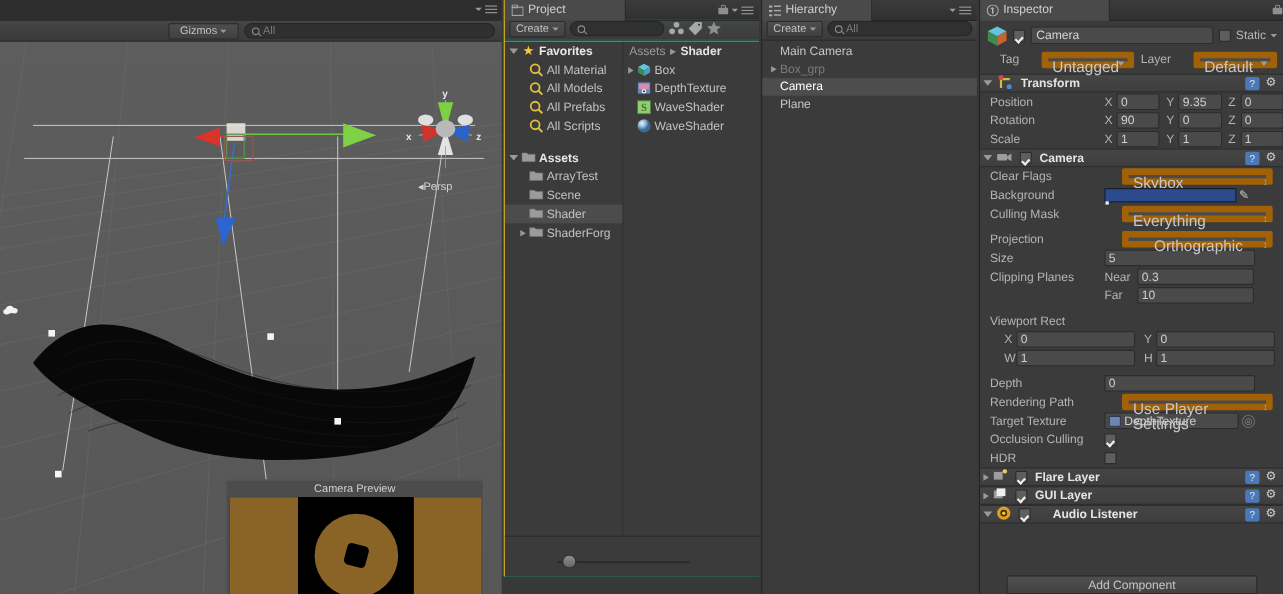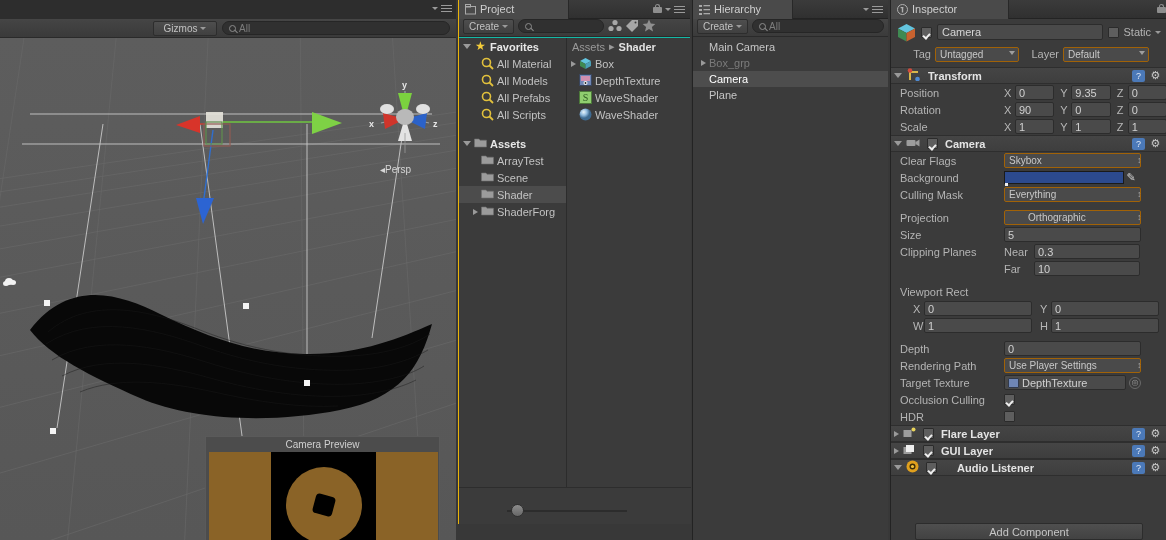--- a/index.html
+++ b/index.html
@@ -122,22 +122,22 @@
   .obj-head{height:26px;display:flex;align-items:center;gap:5px;padding:0 6px;}
   .cube-ico{width:19px;height:19px;position:relative;flex:0 0 19px;}
   .chk{width:11px;height:11px;border:1px solid #2b2b2b;background:#5e5e5e;border-radius:1px;position:relative;flex:0 0 11px;}
   .chk.on:after{content:"";position:absolute;left:2px;top:4px;width:3px;height:5px;
       border:solid #efefef;border-width:0 2px 2px 0;transform:rotate(42deg);}
   .namefield{flex:1;height:16px;background:#4a4a4a;border:1px solid #2c2c2c;border-radius:2px;
       color:#d5d5d5;font-size:11px;line-height:15px;padding:0 4px;}
   .statwrap{display:flex;align-items:center;gap:4px;}
   .taglayer{height:18px;display:flex;align-items:center;gap:4px;padding:0 6px 0 14px;}
   .lbl{color:#b4b4b4;font-size:11px;}
-  .popup{height:15px;background:#4a4a4a;border:1px solid #a16207;border-radius:2px;
-      color:#c8c8c8;font-size:10px;line-height:14px;padding:0 12px 0 4px;position:relative;}
+  .popup{height:15px;background:#4a4a4a;border:6px solid #a16207;border-radius:2px;
+      color:#c8c8c8;font-size:14px;line-height:14px;padding:0 12px 0 4px;position:relative;margin-left:16px;}
   .popup:after{content:"";position:absolute;right:3px;top:3px;width:0;height:0;
       border-left:3px solid transparent;border-right:3px solid transparent;border-top:4px solid #9f9f9f;}
   .popup.updown:after{ content:"\2195"; border:none; top:-1px; right:3px; color:#a5a5a5; font-size:9px;}
 
   .comp-head{height:17px;display:flex;align-items:center;gap:4px;padding:0 5px 0 3px;
       background:linear-gradient(#454545,#3e3e3e);border-top:1px solid #2e2e2e;border-bottom:1px solid #2e2e2e;}
   .comp-head .cname{font-weight:bold;color:#e4e4e4;font-size:11px;}
   .comp-head .grow{flex:1;}
   .helpico{width:13px;height:12px;background:#4b79b8;border-radius:2px;color:#dfe9f7;font-size:9px;
       text-align:center;line-height:12px;}

